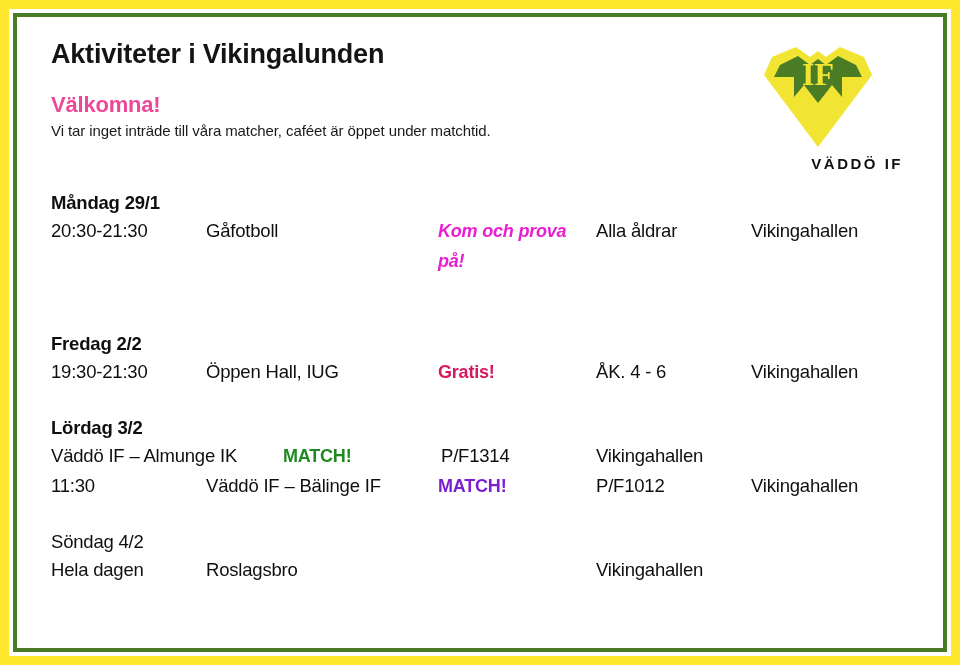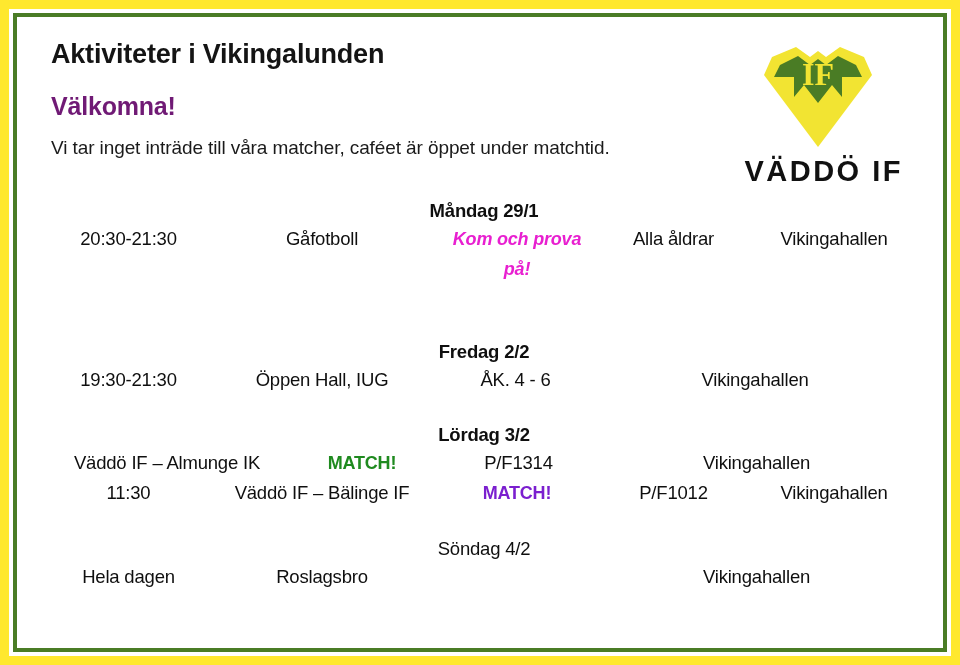--- a/index.html
+++ b/index.html
@@ -52,59 +52,57 @@
     height: 150px;
   }
   .title {
     font-size: 27px;
     font-weight: bold;
     color: #141414;
     letter-spacing: -0.2px;
     margin: 6px 0 0 8px;
   }
   .welcome {
-    font-size: 25px;
+    font-size: 22px;
     font-weight: bold;
-    color: #701a75;
+    color: #ec4899;
     margin: 22px 0 0 8px;
     letter-spacing: -0.2px;
   }
   .subtitle {
-    font-size: 19px;
+    font-size: 15px;
     color: #1a1a1a;
-    margin: 16px 0 0 8px;
+    margin: 4px 0 0 8px;
     letter-spacing: -0.1px;
   }
 
   
   .logo-block {
     position: absolute;
     right: 14px;
     top: 2px;
     width: 170px;
     text-align: right;
   }
   .logo-mark {
     width: 132px;
     height: 112px;
     margin: 0 auto;
     display: block;
   }
   .logo-wordmark {
-    font-size: 29px;
+    font-size: 15px;
     font-weight: bold;
     color: #111111;
     letter-spacing: 2.5px;
     margin-top: 2px;
   }
 
   
   .schedule {
-    margin-top: 8px;
-    text-align: center;
   }
   .day-group { margin-bottom: 0; }
   .day-spacer { height: 27px; }
 
   .day-head {
     font-size: 18.5px;
     color: #0f0f0f;
     padding-left: 8px;
     letter-spacing: -0.2px;
     line-height: 27px;
@@ -176,20 +174,21 @@
                 <div class="col-place">Vikingahallen</div>
               </div>
             </div>
             <div class="day-spacer"></div>
             <div class="day-spacer"></div>
             <div class="day-group">
               <div class="day-head bold">Fredag 2/2</div>
               <div class="event-row">
                 <div class="col-time">19:30-21:30</div>
                 <div class="col-act">Öppen Hall, IUG</div>
+                <div class="col-tag"><span class="tag" style="color: rgb(214, 24, 94);">Gratis!</span></div>
                 <div class="col-grp">ÅK. 4 - 6</div>
                 <div class="col-place">Vikingahallen</div>
               </div>
             </div>
             <div class="day-spacer"></div>
             <div class="day-group">
               <div class="day-head bold">Lördag 3/2</div>
               <div class="event-row">
                 <div class="col-act">Väddö IF – Almunge IK</div>
                 <div class="col-tag"><span class="tag" style="color: rgb(31, 138, 31);">MATCH!</span></div>

